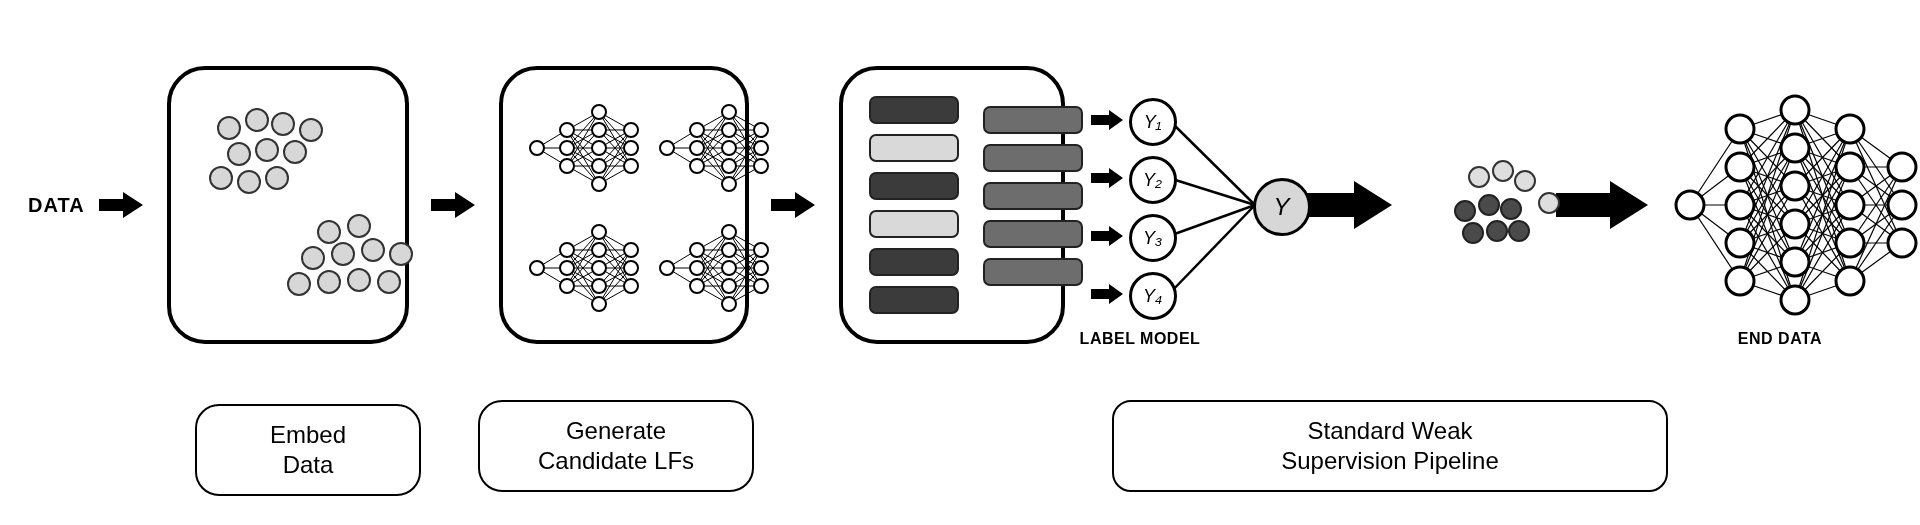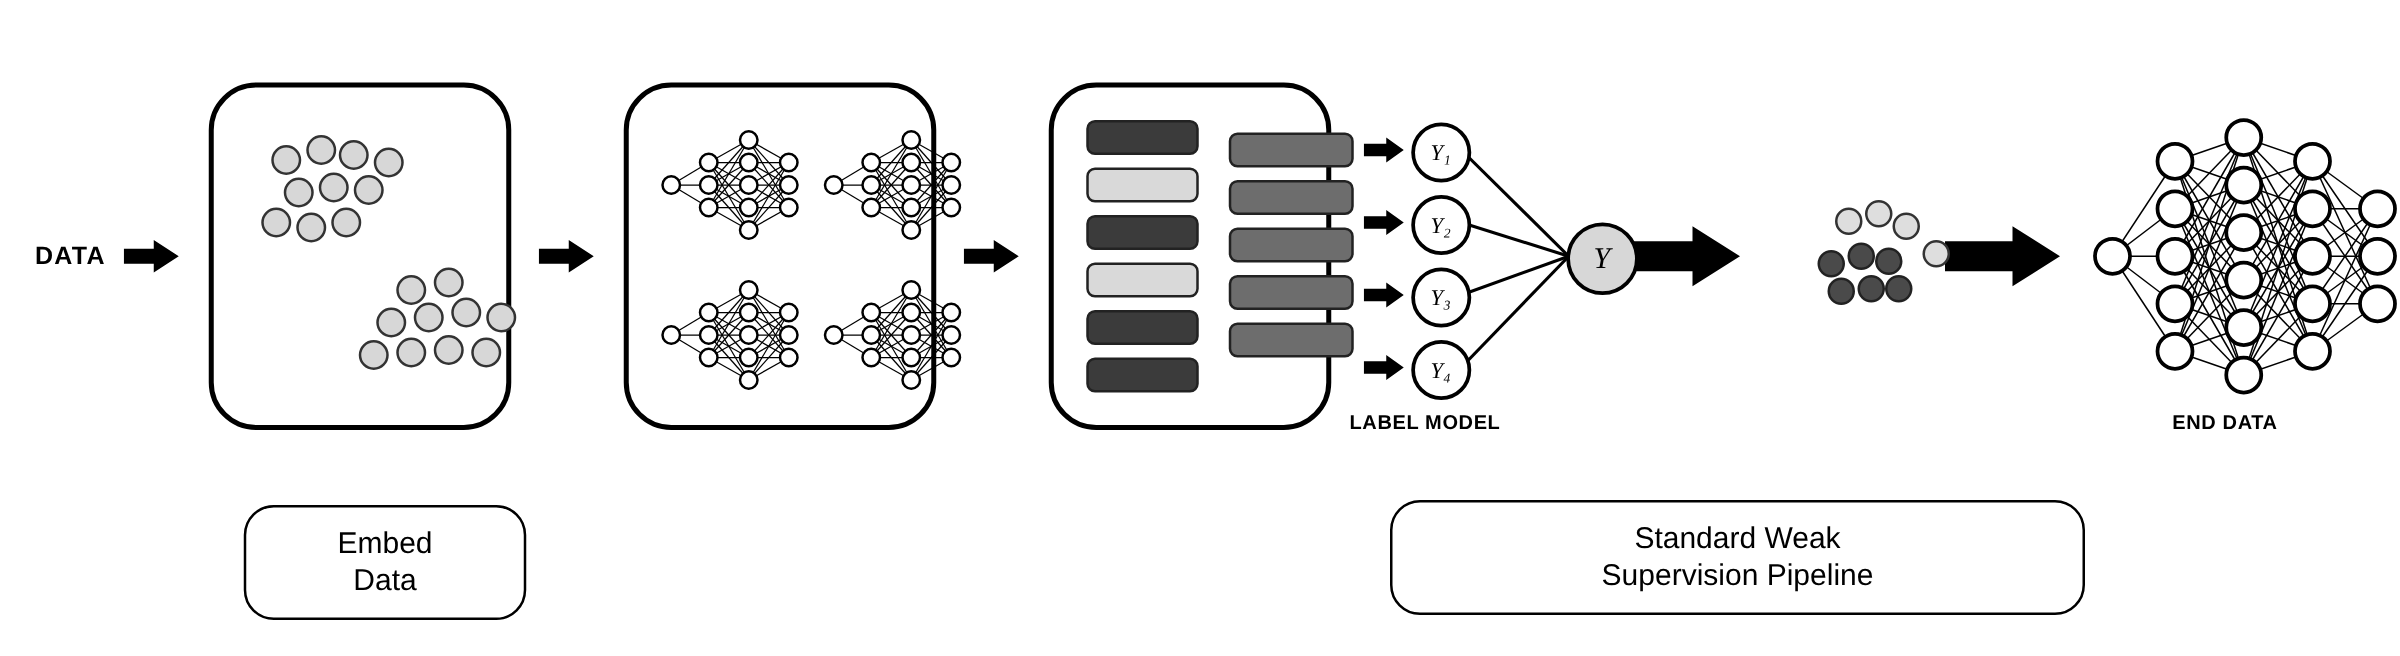--- a/index.html
+++ b/index.html
@@ -10,21 +10,21 @@
   .pad{flex:0 0 auto;}
   .gap{width:22px;}
 
   
   .data-label{font-weight:700;font-size:20px;letter-spacing:1px;color:#000;margin-left:28px;margin-right:14px;}
   .cap{position:absolute;font-size:20px;color:#000;text-align:center;}
   .cap.small{font-size:16px;font-weight:700;letter-spacing:.5px;}
 
   
   .stage-box{position:absolute;border:2px solid #000;border-radius:24px;padding:14px 26px;text-align:center;font-size:24px;line-height:1.25;}
-  .wide-box{min-width:360px;}
+  .wide-box{min-width:360px;border-radius:19px;}
 
   
   .panel{position:relative;border:4px solid #000;border-radius:38px;background:#fff;}
   .panel.embed{width:280px;height:270px;}
   .panel.gen{width:290px;height:270px;}
   .panel.sel{width:260px;height:270px;}
 
   
   .dot{position:absolute;border-radius:50%;border:2px solid #333;background:#d7d7d7;}
   .dot.d{width:20px;height:20px;}
@@ -40,21 +40,21 @@
   .bars{position:absolute;display:flex;flex-direction:column;gap:10px;}
   .bar{height:24px;border-radius:7px;border:2px solid #222;}
   .bar.w1{width:86px;}
   .bar.w2{width:96px;}
   .c-dark{background:#3b3b3b;}
   .c-mid{background:#6d6d6d;}
   .c-light{background:#d9d9d9;}
 
   
   .lm-wrap{position:relative;width:260px;height:270px;}
-  .lm-node{position:absolute;border:3px solid #000;border-radius:50%;background:#fff;width:42px;height:42px;display:flex;align-items:center;justify-content:center;font-style:italic;font-size:18px;font-family:Liberation Serif, serif;}
+  .lm-node{position:absolute;border:3px solid #000;border-radius:50%;background:#fff;width:42px;height:42px;display:flex;align-items:center;justify-content:center;font-style:italic;font-size:18px;}
   .lm-node.big{width:52px;height:52px;background:#d7d7d7;font-size:24px;}
   .lm-arrow{position:absolute;}
 
   
   .ptd{position:relative;width:170px;height:270px;}
   
   .end{position:relative;width:250px;height:270px;}
 </style>
 </head>
 <body>
@@ -493,16 +493,18 @@
           <circle cx="232" cy="173" r="14" fill="#fff" stroke="#000" stroke-width="3"></circle>
         </svg>
     </div>
   </div>
 
   <div class="cap small" style="left:1045px;top:330px;width:190px">LABEL MODEL</div>
   <div class="cap small" style="left:1690px;top:330px;width:180px">END DATA</div>
 
   <div class="stage-box" style="left:195px;top:404px;width:170px"><span style="white-space:pre-line">Embed
 Data</span></div>
+  <div class="stage-box" style="left:478px;top:400px;width:220px"><span style="white-space:pre-line">Generate
+Candidate LFs</span></div>
   <div class="stage-box wide-box" style="left:1112px;top:400px;width:500px"><span style="white-space:pre-line">Standard Weak
 Supervision Pipeline</span></div>
 
 </div>
 
 </body></html>

